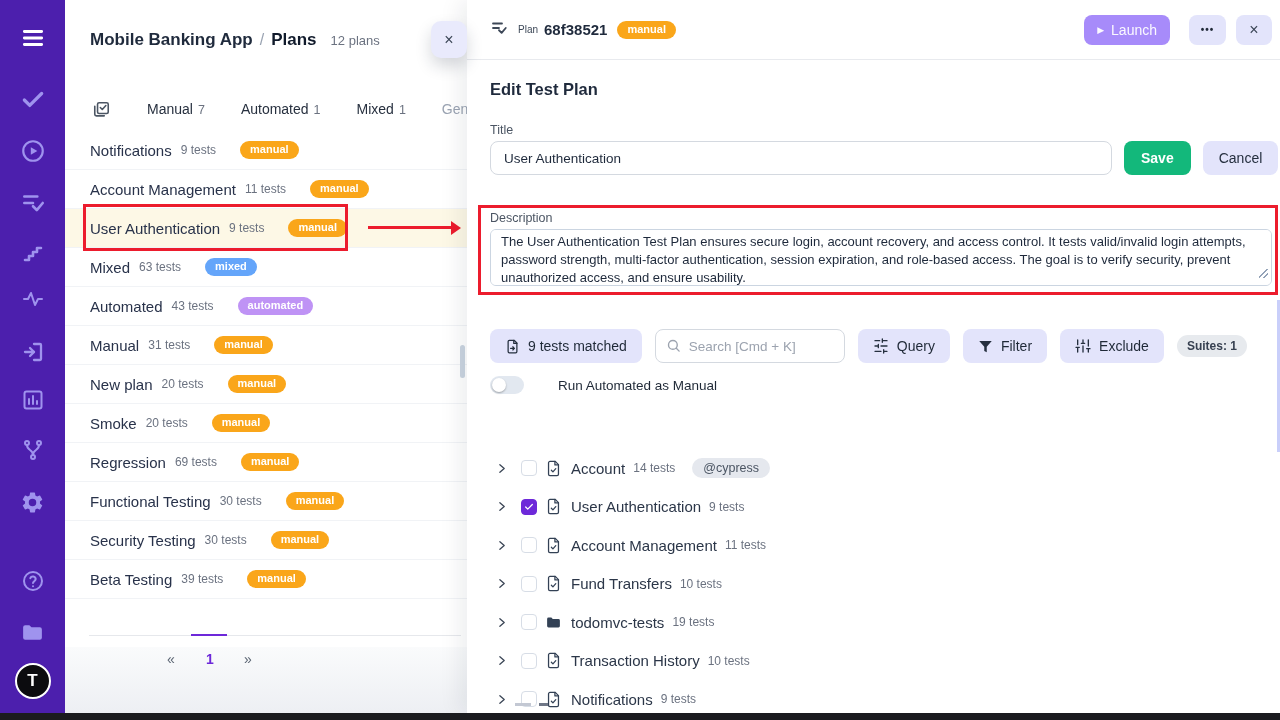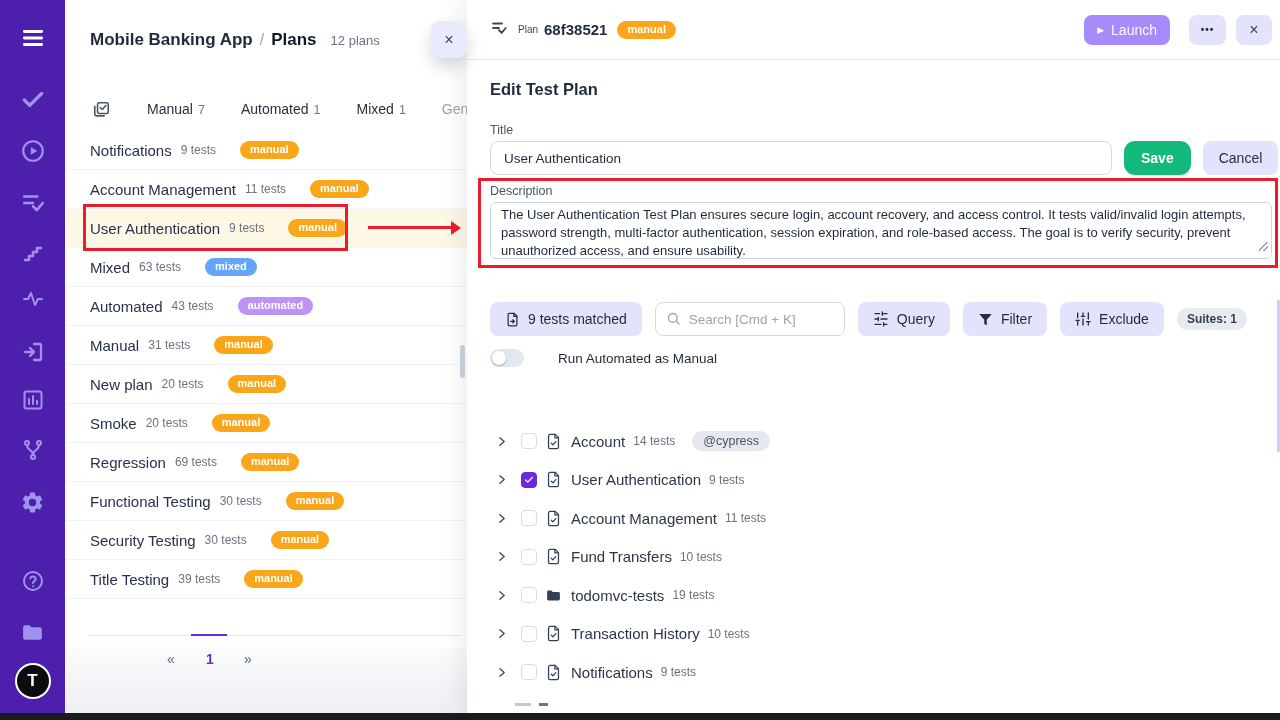--- a/index.html
+++ b/index.html
@@ -61,23 +61,23 @@
   .btn-launch{height:30px;padding:0 13px;background:#a78bfa;color:rgba(255,255,255,.95);font-size:14px;font-weight:500;gap:7px;}
   .btn-launch .play{font-size:9px;}
   .btn-more{height:30px;width:37px;background:#e3e4fb;color:#1f2937;font-size:10px;font-weight:700;letter-spacing:1px;margin-left:19px;}
   .btn-x{height:30px;width:36px;background:#e3e4fb;color:#3c4757;font-size:16px;margin-left:10px;margin-right:4px;}
   .rp-body{padding-left:23px;position:relative;}
   .rp-h2{margin:0;padding-top:20px;font-size:16.5px;font-weight:700;color:#1f2a3c;}
   .fld-label{display:block;margin-top:24px;font-size:12.5px;color:#4b5563;}
   .title-row{display:flex;align-items:center;margin-top:4px;}
   .title-input{width:622px;height:34px;box-sizing:border-box;border:1px solid #d4d9e0;border-radius:8px;
       padding:0 13px;font-size:13.5px;color:#1e293b;font-family:inherit;outline:none;}
-  .btn-save{height:34px;padding:0 17px;background:#13b87b;color:#fff;font-size:14px;font-weight:600;margin-left:12px;border-radius:11px;}
+  .btn-save{height:34px;padding:0 17px;background:#13b87b;color:#fff;font-size:14px;font-weight:600;margin-left:12px;}
   .btn-cancel{height:34px;padding:0 16px;background:#e3e4fb;color:#252f3f;font-size:14px;font-weight:500;margin-left:12px;}
-  .desc-group{position:relative;margin-top:9px;width:782px;}
+  .desc-group{position:relative;margin-top:36px;width:782px;}
   .desc-group .fld-label{margin-top:0;}
   .desc-textarea{display:block;margin-top:4px;width:782px;height:57px;box-sizing:border-box;border:1px solid #cbd5e1;
       border-radius:6px;padding:3px 10px;font-size:13px;line-height:18px;color:#1e293b;font-family:inherit;resize:none;outline:none;}
   .anno-desc{position:absolute;left:-12px;top:-6px;width:794px;height:84px;border:3px solid #ec1c2d;pointer-events:none;z-index:30;}
   .rz-handle{position:absolute;right:4px;bottom:8px;width:9px;height:9px;pointer-events:none;
       background:linear-gradient(135deg,transparent 44%,#94a3b8 44% 52%,transparent 52% 70%,#94a3b8 70% 78%,transparent 78%);}
   .toolbar{display:flex;align-items:center;margin-top:43px;gap:13px;}
   .tb-btn{height:34px;background:#e3e4fb;color:#1f2937;font-size:14px;font-weight:500;padding:0 15px;gap:8px;}
   .tb-btn svg{stroke:#252f3f;fill:none;stroke-width:2;stroke-linecap:round;stroke-linejoin:round;}
   .tb-btn svg.filled{fill:#252f3f;stroke:none;}
@@ -305,21 +305,21 @@
       </div>
 
       <div class="plan-row">
         <span class="plan-name">Security Testing</span>
         <span class="plan-tests">30 tests</span>
         <span class="badge badge-manual">manual</span>
 
       </div>
 
       <div class="plan-row">
-        <span class="plan-name">Title Testing</span>
+        <span class="plan-name">Beta Testing</span>
         <span class="plan-tests">39 tests</span>
         <span class="badge badge-manual">manual</span>
 
       </div>
     </div>
 
   <div class="lp-scrollthumb"></div>
   <div class="lp-bottom"></div>
   <div class="pg-divider"></div>
   <div class="pg-active"></div>

